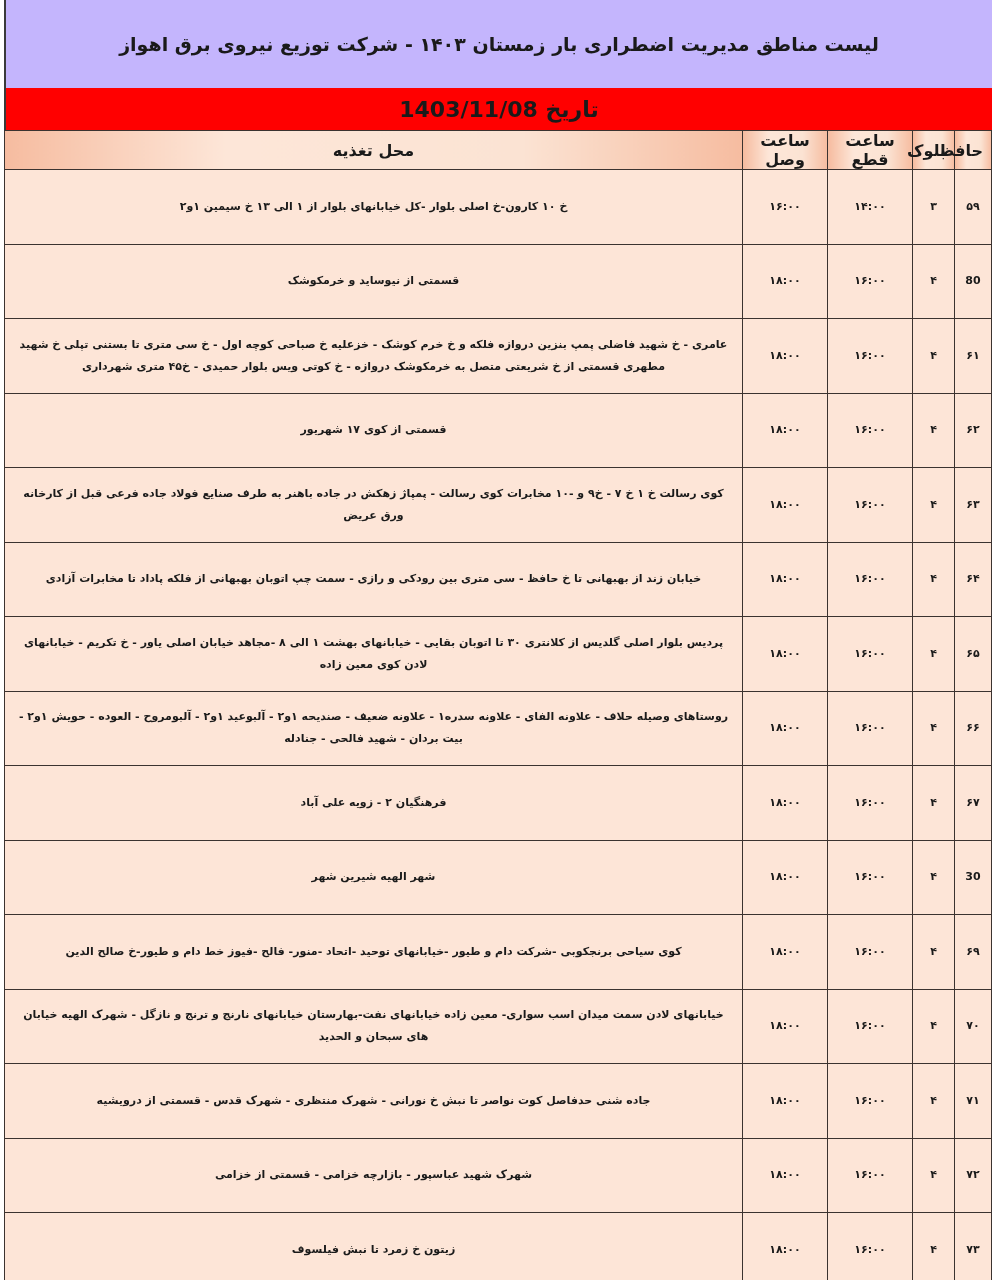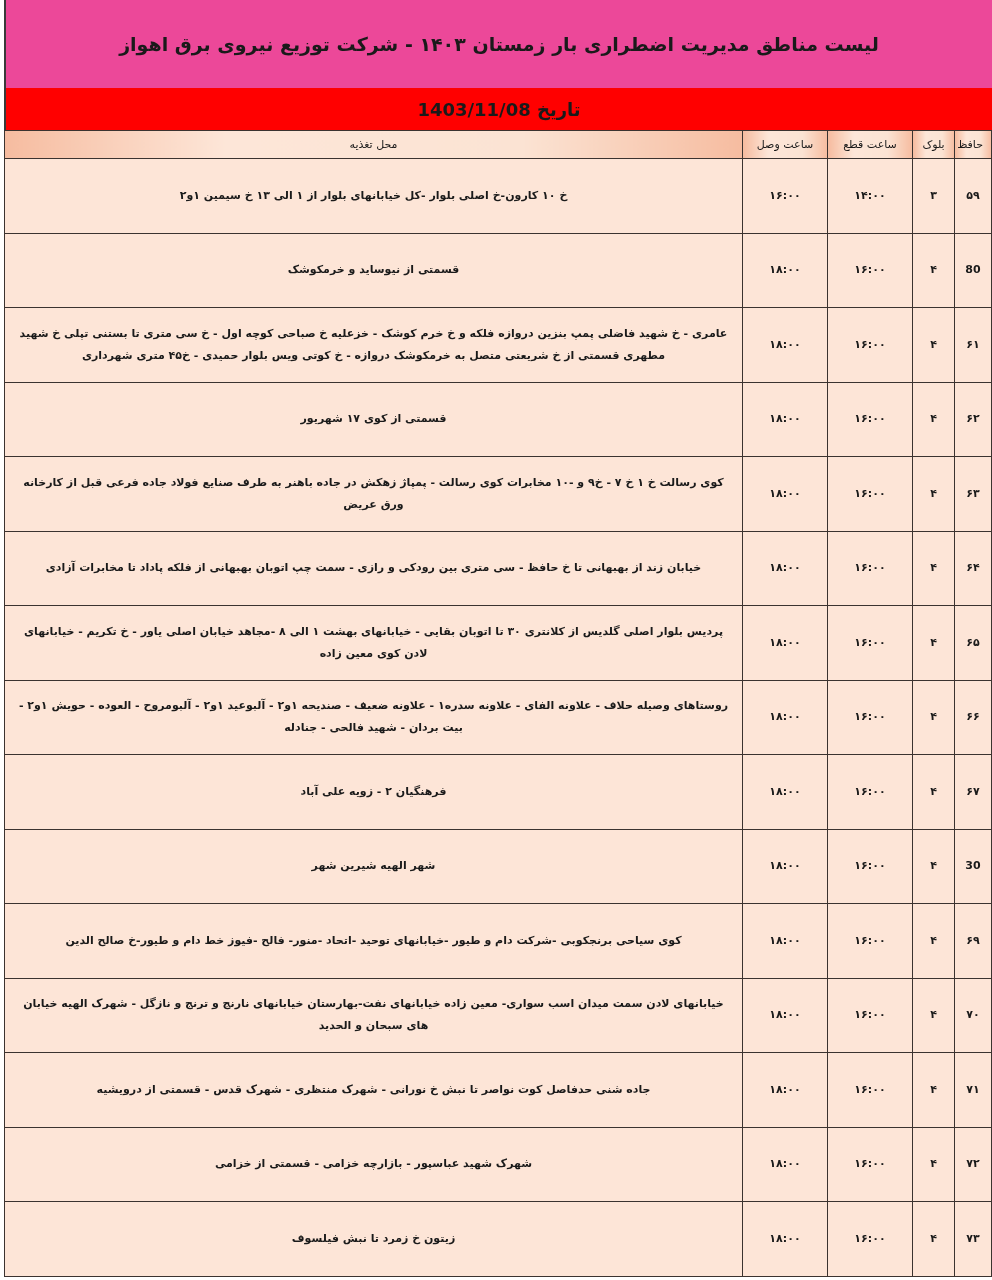--- a/index.html
+++ b/index.html
@@ -19,21 +19,21 @@
     position: absolute;
     left: 4px;
     top: 0;
     width: 988px;
     height: 1276px;
   }
   .title-band {
     position: absolute;
     left: 0; right: 0; top: 0;
     height: 88px;
-    background: #ec4899;
+    background: #c4b5fd;
     display: flex;
     align-items: center;
     justify-content: center;
     border-left: 2px solid #3a3a3a;
     box-sizing: border-box;
   }
   .title-band span {
     font-weight: bold;
     font-size: 19px;
     color: #1a1a1a;
@@ -44,21 +44,21 @@
     height: 42px;
     background: #ff0000;
     display: flex;
     align-items: center;
     justify-content: center;
     border-left: 2px solid #3a3a3a;
     box-sizing: border-box;
   }
   .date-band span {
     font-weight: bold;
-    font-size: 18px;
+    font-size: 22px;
     color: #1a1a1a;
   }
   table.grid {
     position: absolute;
     left: 0;
     top: 130px;
     width: 988px;
     border-collapse: collapse;
     table-layout: fixed;
     direction: rtl;
@@ -66,22 +66,22 @@
   table.grid th, table.grid td {
     border: 1.5px solid #3b3330;
     text-align: center;
     vertical-align: middle;
     color: #1a1a1a;
     padding: 0 8px;
     box-sizing: border-box;
   }
   table.grid thead th {
     height: 28px;
-    font-size: 11px;
-    font-weight: normal;
+    font-size: 16px;
+    font-weight: bold;
     background: linear-gradient(to right, #f6bca0 0%, #fde6d8 30%, #fbe3d3 70%, #f6bca0 100%);
   }
   table.grid tbody td {
     height: 74.5px;
     background: #fde5d7;
     font-size: 11px;
     font-weight: bold;
     line-height: 22px;
   }
   table.grid tbody td.loc {

